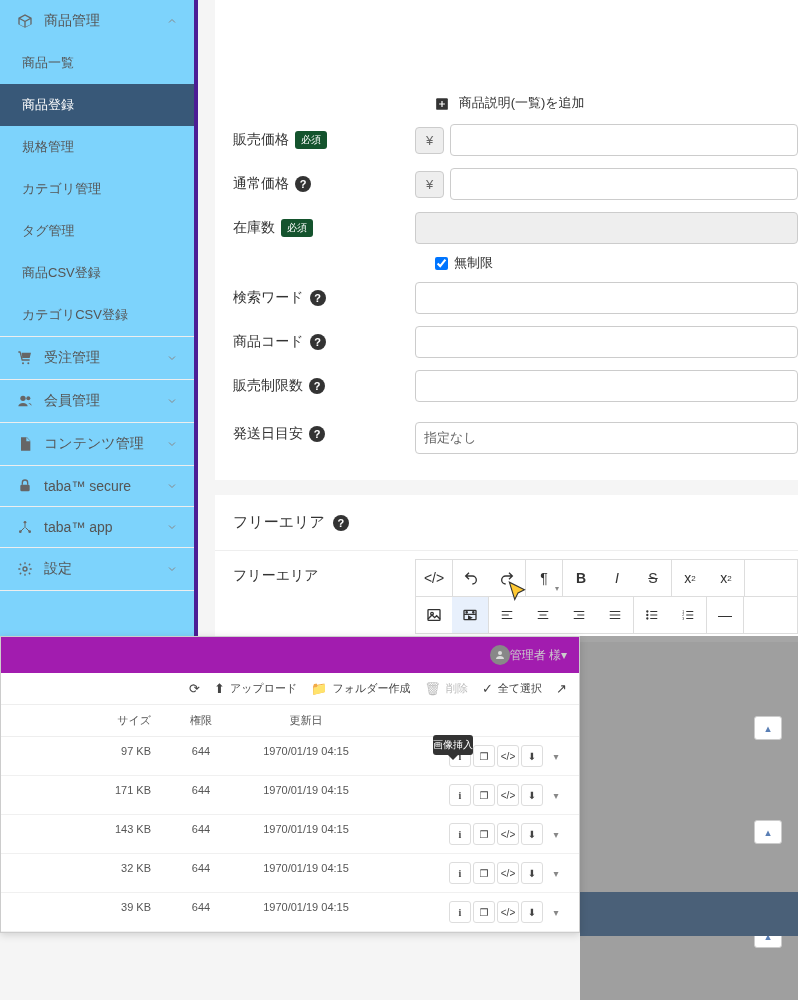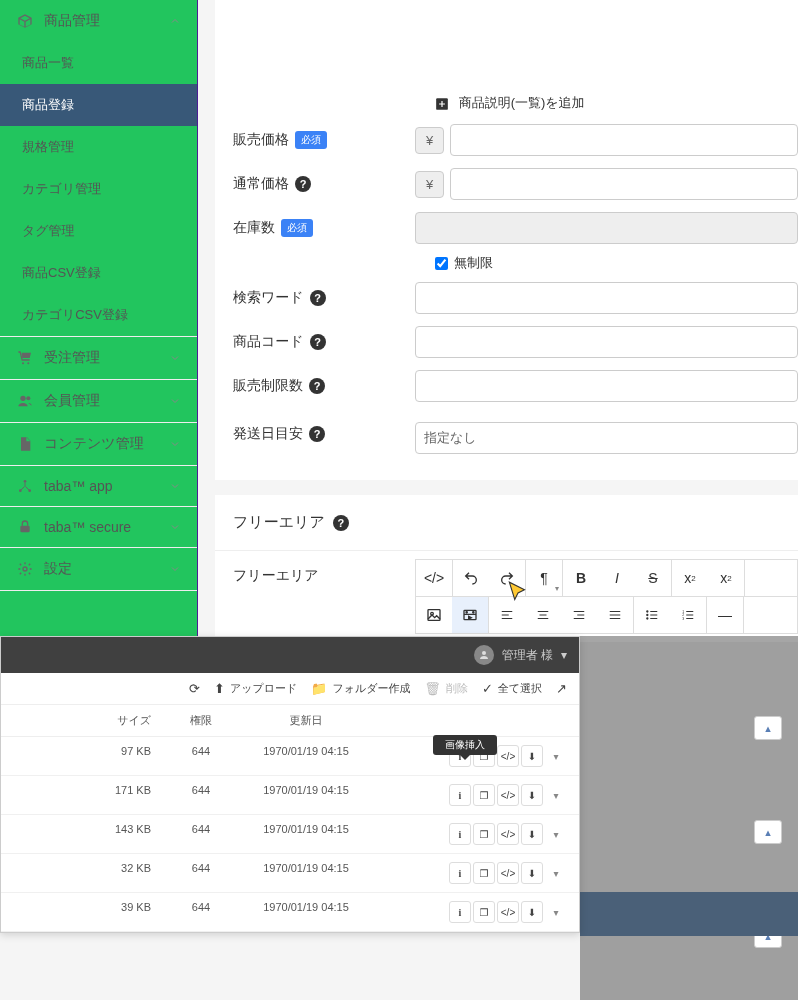--- a/index.html
+++ b/index.html
@@ -1,35 +1,35 @@
 <!DOCTYPE html>
 <html><head>
 <meta charset="utf-8">
 <style>
 * { box-sizing: border-box; margin: 0; padding: 0; }
 body { font-family: -apple-system, "Hiragino Sans", "Meiryo", sans-serif; font-size: 13px; color: #333; background: #f5f5f5; width: 798px; height: 1000px; overflow: hidden; position: relative; }
 
 
-.sidebar { position: absolute; left: 0; top: 0; width: 198px; height: 640px; background: #22c55e; border-right: 1px solid #4c1d95; }
+.sidebar { position: absolute; left: 0; top: 0; width: 198px; height: 640px; background: #7dd3fc; border-right: 4px solid #4c1d95; }
 .nav-section { border-bottom: 1px solid #eee; }
 .nav-header { display: flex; align-items: center; padding: 12px 16px; color: #555; cursor: pointer; font-size: 14px; }
 .nav-header .nav-icon { width: 18px; margin-right: 10px; display: inline-flex; align-items: center; justify-content: center; }
 .nav-header .chevron { margin-left: auto; color: #888; }
 .nav-sub { }
 .nav-sub-item { padding: 12px 16px 12px 22px; color: #555; font-size: 13px; cursor: pointer; }
 .nav-sub-item.active { background: #385878; color: #fff; }
 
 
 .main { position: absolute; left: 215px; top: 0; right: 0; }
 .form-block { background: #fff; padding: 8px 0 20px 0; margin-bottom: 15px; }
 .add-desc { padding: 6px 0 6px 220px; color: #333; font-weight: 500; }
 .add-desc .plus-icon { display:inline-block; width:14px; height:14px; vertical-align:middle; margin-right:6px; }
 .form-row { display: flex; align-items: center; padding: 6px 0; }
 .form-label { width: 200px; padding-left: 18px; display: flex; align-items: center; gap: 6px; font-size: 14px; color: #333; }
-.badge-req { background: #3b82f6; color: #fff; font-size: 10px; padding: 2px 6px; border-radius: 3px; }
+.badge-req { background: #14532d; color: #fff; font-size: 10px; padding: 2px 6px; border-radius: 3px; }
 .help-icon { display:inline-flex; width:16px; height:16px; background:#333; color:#fff; border-radius:50%; align-items:center; justify-content:center; font-size:11px; font-weight:bold; }
 .form-ctrl { flex: 1; display: flex; align-items: center; gap: 6px; }
 .yen-prefix { background:#eee; border:1px solid #ccc; border-radius:4px; padding:5px 10px; color:#666; font-size:13px; }
 .input { flex:1; border:1px solid #ccc; border-radius:4px; padding:6px 8px; font-size:13px; min-height:32px; }
 .input.disabled { background:#eee; }
 .checkbox-row { padding: 4px 0 4px 220px; display:flex; align-items:center; gap:6px; color:#333; }
 .select { flex:1; border:1px solid #ccc; border-radius:4px; padding:6px 8px; font-size:13px; background:#fff; color:#666;margin-top:8px; }
 
 .section-header { background:#fff; padding: 18px; font-size:15px; display:flex; align-items:center; gap:8px; border-bottom:1px solid #eee; }
 
@@ -42,35 +42,35 @@
 .toolbar-line:last-child { border-bottom:1px solid #ddd; }
 .tb-group { display:flex; border-right:1px solid #ddd; }
 .tb-btn { width:36px; height:36px; display:flex; align-items:center; justify-content:center; cursor:pointer; color:#333; font-size:14px; background:#fff; position:relative; }
 .tb-btn.highlight { background:#e8f0fc; }
 .dd-caret { position:absolute; right:3px; bottom:3px; font-size:8px; color:#888; }
 
 .cursor-arrow { position:absolute; width:24px; height:24px; }
 
 
 .overlay { position:absolute; left:0; top:636px; width:580px; background:#fff; border:1px solid #ccc; box-shadow:0 2px 8px rgba(0,0,0,0.15); }
-.overlay-top { background:#404040; height:36px; display:flex; align-items:center; justify-content:flex-end; padding:0 12px; color:#ccc; font-size:12px; gap:8px; }
+.overlay-top { background:#a21caf; height:36px; display:flex; align-items:center; justify-content:flex-end; padding:0 12px; color:#ccc; font-size:12px; gap:0; }
 .user-icon { display:inline-flex; width:20px; height:20px; border-radius:50%; background:#888; align-items:center; justify-content:center; color:#fff; font-size:12px; }
 .fm-toolbar { display:flex; justify-content:flex-end; gap:14px; padding:8px 12px; border-bottom:1px solid #eee; align-items:center; font-size:11px; color:#444; }
 .fm-tb-item { display:flex; align-items:center; gap:5px; cursor:pointer; }
 .fm-tb-item.disabled { color:#bbb; }
 .fm-tb-icon { font-size:13px; }
 .fm-headers { display:flex; padding:8px 0; border-bottom:1px solid #eee; font-size:11px; color:#555; font-weight:500; }
 .col-size { width:170px; text-align:right; padding-right:20px; }
 .col-perm { width:60px; text-align:center; }
 .col-date { width:150px; text-align:center; }
 .fm-row { display:flex; align-items:flex-start; padding:8px 0; border-bottom:1px solid #f0f0f0; font-size:11px; color:#555; }
 .fm-actions { flex:1; display:flex; justify-content:flex-end; gap:2px; padding-right:12px; }
 .fm-act-btn { width:22px; height:22px; border:1px solid #ddd; border-radius:3px; display:flex; align-items:center; justify-content:center; font-size:10px; cursor:pointer; background:#fff; color:#444; }
 .fm-act-btn.dd { color:#888; border:none; }
-.tooltip { position:absolute; background:#333; color:#fff; font-size:10px; padding:3px 12px; border-radius:3px; white-space:nowrap; }
+.tooltip { position:absolute; background:#333; color:#fff; font-size:10px; padding:3px 0; border-radius:3px; white-space:nowrap; }
 .tooltip::after { content:''; position:absolute; left:50%; bottom:-5px; margin-left:-5px; border:5px solid transparent; border-top-color:#333; border-bottom:none; }
 
 
 .backdrop { position:absolute; left:580px; top:636px; width:218px; height:364px; background:rgba(0,0,0,0.35); }
 .backdrop-inner { position:absolute; right:0; top:70px; width:60px; height:260px; }
 .bd-btn { width:28px; height:24px; border:1px solid #ccc; border-radius:3px; margin:10px auto 40px; background:#fff; display:flex; align-items:center; justify-content:center; color:#5a7fb5; font-size:11px; }
 
 svg { display:block; }
 </style>
 </head>
@@ -150,43 +150,43 @@
           <svg width="12" height="12" viewBox="0 0 24 24" fill="none" stroke="#888" stroke-width="2">
             <polyline points="6 9 12 15 18 9"></polyline>
           </svg>
         </span>
     </div>
   </div>
   <div class="nav-section">
     <div class="nav-header">
       <span class="nav-icon">
           <svg width="16" height="16" viewBox="0 0 24 24" fill="#666">
+            <rect x="5" y="10" width="14" height="10" rx="2"></rect>
+            <path d="M8 10V7a4 4 0 0 1 8 0v3" fill="none" stroke="#666" stroke-width="2"></path>
+          </svg>
+        </span>
+      <span>taba™ secure</span>
+      <span class="chevron">
+          <svg width="12" height="12" viewBox="0 0 24 24" fill="none" stroke="#888" stroke-width="2">
+            <polyline points="6 9 12 15 18 9"></polyline>
+          </svg>
+        </span>
+    </div>
+  </div>
+  <div class="nav-section">
+    <div class="nav-header">
+      <span class="nav-icon">
+          <svg width="16" height="16" viewBox="0 0 24 24" fill="#666">
             <circle cx="12" cy="5" r="2"></circle>
             <circle cx="5" cy="19" r="2"></circle>
             <circle cx="19" cy="19" r="2"></circle>
             <path d="M12 7v6M11 13l-5 5M13 13l5 5" stroke="#666" stroke-width="1.5" fill="none"></path>
           </svg>
         </span>
       <span>taba™ app</span>
-      <span class="chevron">
-          <svg width="12" height="12" viewBox="0 0 24 24" fill="none" stroke="#888" stroke-width="2">
-            <polyline points="6 9 12 15 18 9"></polyline>
-          </svg>
-        </span>
-    </div>
-  </div>
-  <div class="nav-section">
-    <div class="nav-header">
-      <span class="nav-icon">
-          <svg width="16" height="16" viewBox="0 0 24 24" fill="#666">
-            <rect x="5" y="10" width="14" height="10" rx="2"></rect>
-            <path d="M8 10V7a4 4 0 0 1 8 0v3" fill="none" stroke="#666" stroke-width="2"></path>
-          </svg>
-        </span>
-      <span>taba™ secure</span>
       <span class="chevron">
           <svg width="12" height="12" viewBox="0 0 24 24" fill="none" stroke="#888" stroke-width="2">
             <polyline points="6 9 12 15 18 9"></polyline>
           </svg>
         </span>
     </div>
   </div>
   <div class="nav-section">
     <div class="nav-header">
       <span class="nav-icon">

